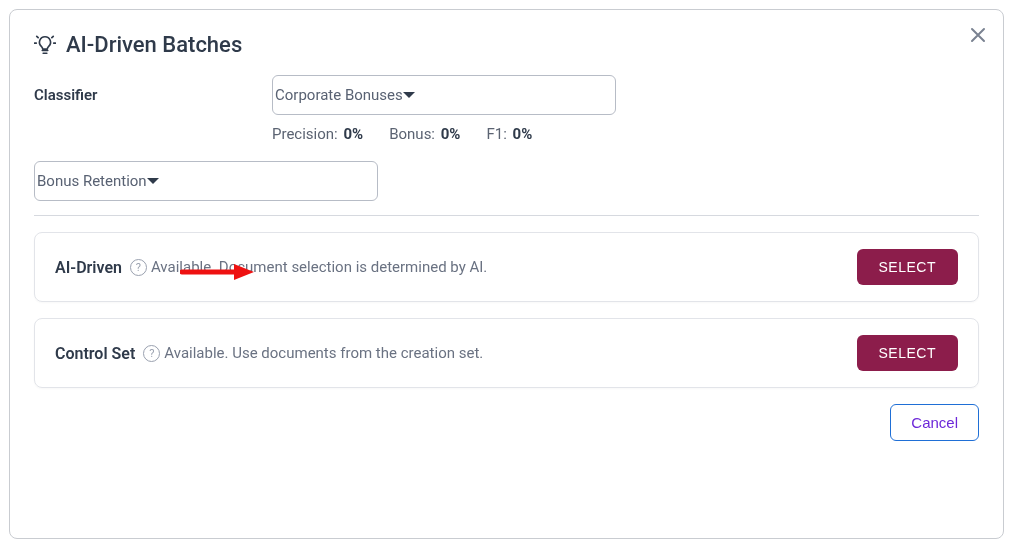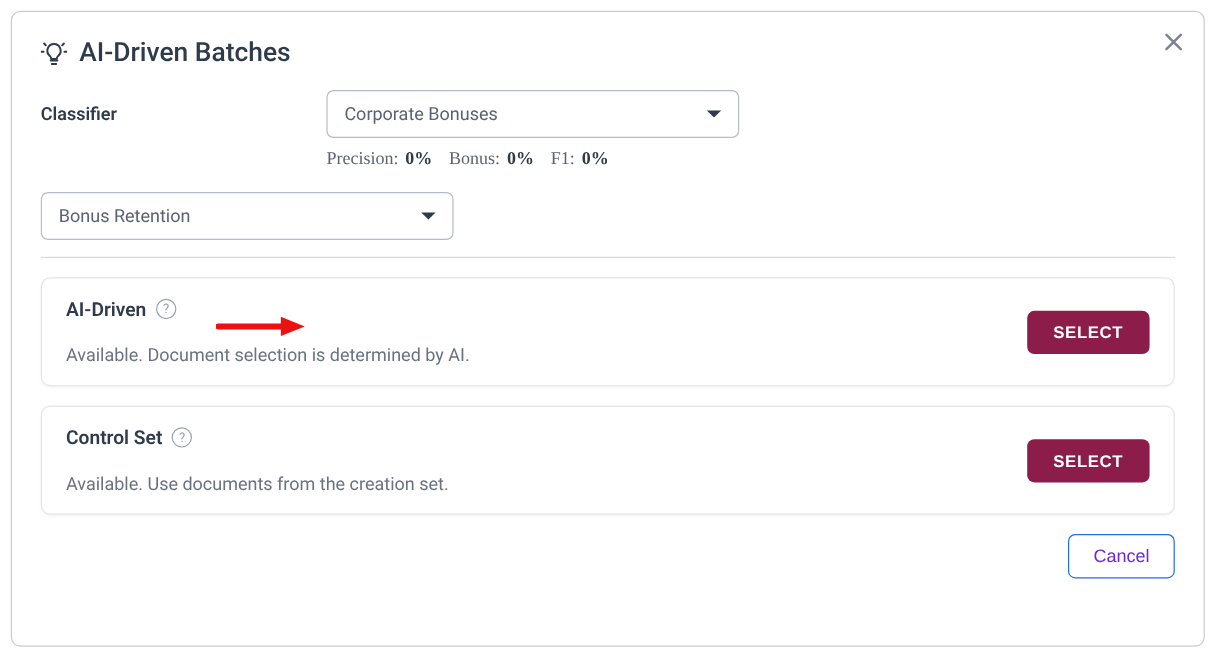--- a/index.html
+++ b/index.html
@@ -53,41 +53,39 @@
     font-weight: 600;
     color: #2f3a4a;
   }
   .select {
     width: 344px;
     height: 40px;
     border: 1px solid #b7bcc6;
     border-radius: 6px;
     display: flex;
     align-items: center;
-    justify-content: space-between;
-    padding: 0 14px;
+    padding: 0 2px;
     cursor: pointer;
     color: #596273;
     font-size: 15px;
   }
   .caret {
     width: 0; height: 0;
     border-left: 6px solid transparent;
     border-right: 6px solid transparent;
     border-top: 6px solid #2f3a4a;
   }
   .metrics-row {
     margin-left: 238px;
     margin-top: 6px;
     margin-bottom: 18px;
     font-size: 15px;
     color: #5b6372;
     display: flex;
-    gap: 14px;
-    font-family: Liberation Serif, serif;
+    gap: 26px;
   }
   .metrics-row .val { font-weight: 700; color:#2f3a4a; margin-left:2px;}
   hr.divider {
     border: none;
     border-top: 1px solid #d6d9df;
     margin: 14px 0 16px 0;
   }
   .queue-row {
     display: flex;
     align-items: center;
@@ -105,37 +103,37 @@
   .card {
     border: 1px solid #e2e4e9;
     border-radius: 8px;
     padding: 16px 20px;
     display: flex;
     align-items: center;
     justify-content: space-between;
     margin-bottom: 16px;
     box-shadow: 0 1px 2px rgba(0,0,0,0.03);
   }
-  .card-left { display:flex; flex-direction:column; gap:20px;}
+  .card-left { display:flex; flex-direction:row; gap:4px;}
   .card-title-row { display:flex; align-items:center; gap:8px;}
   .card-title { font-size: 16px; font-weight: 600; color:#2f3a4a;}
   .help-circle {
     width:17px; height:17px; border:1.5px solid #9aa1af; border-radius:50%;
     display:inline-flex; align-items:center; justify-content:center;
     font-size:11px; color:#9aa1af; cursor:pointer;
   }
   .card-desc { font-size:15px; color:#6a7282;}
   .select-btn {
     background:#8c1d4b;
     color:#fff;
     border:none;
     border-radius:6px;
     padding: 10px 22px;
     font-size:14px;
-    font-weight:700;
+    font-weight:400;
     letter-spacing:0.5px;
     cursor:pointer;
   }
   .footer {
     display:flex;
     justify-content:flex-end;
     margin-top: 6px;
   }
   .cancel-btn {
     background:#fff;

